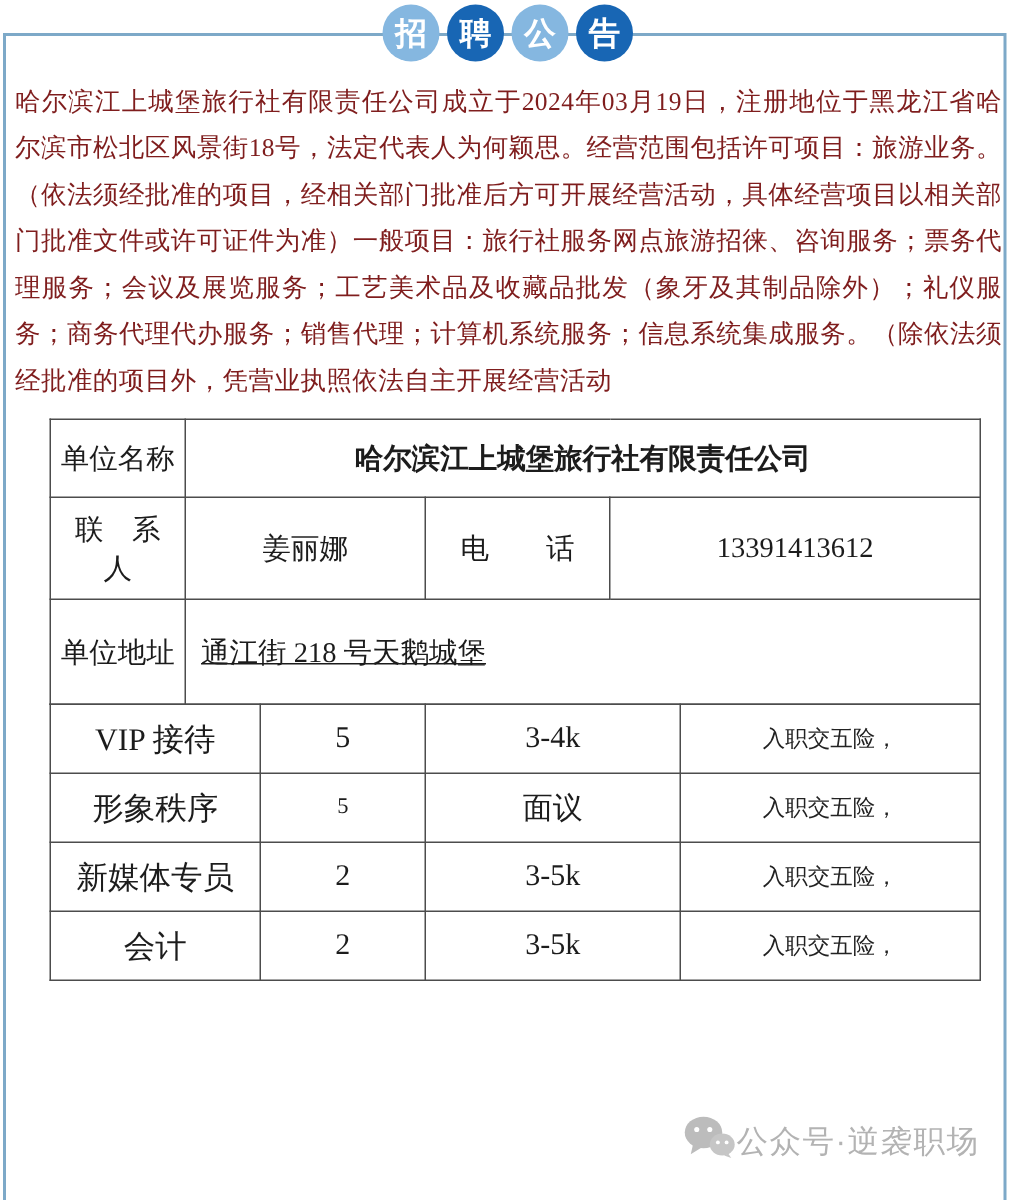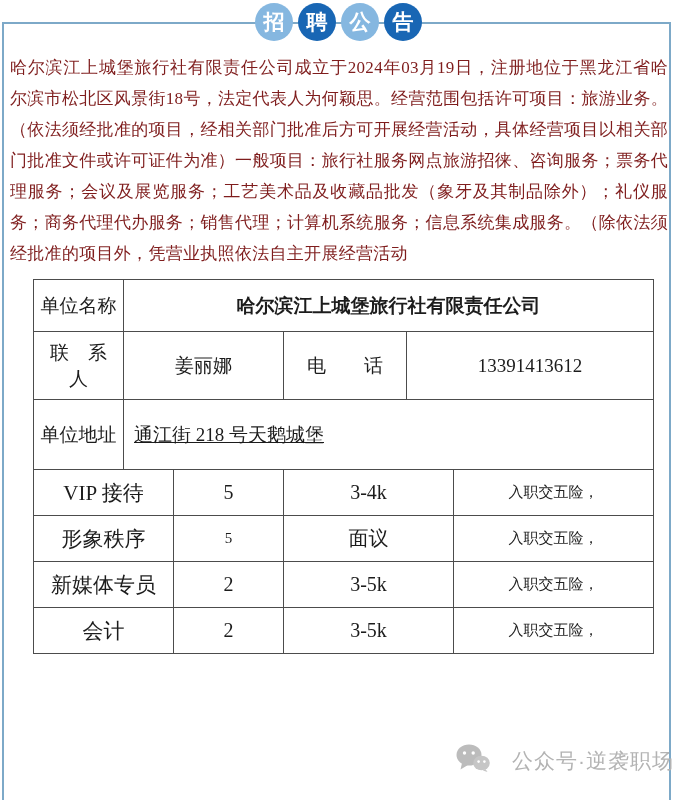--- a/index.html
+++ b/index.html
@@ -50,21 +50,21 @@
   .jt-row td{height:46px;}
   .job-pos{font-size:21px;}
   .job-count{font-size:20px;}
   .job-count.small{font-size:15px;}
   .job-salary{font-size:20px;}
   .job-benefit{font-size:15px;color:#222;margin-top:16px;}
 
   
   .watermark{
     position:absolute;left:456px;top:744px;z-index:1;
-    display:flex;align-items:center;gap:22px;
+    display:flex;align-items:center;gap:1px;
     color:#b3b3b3;font-size:21px;letter-spacing:1px;white-space:nowrap;
     font-family:"Liberation Sans",sans-serif;
   }
 </style>
 </head>
 <body>
 
 <div class="frame"></div>
 
 <div class="badges">

